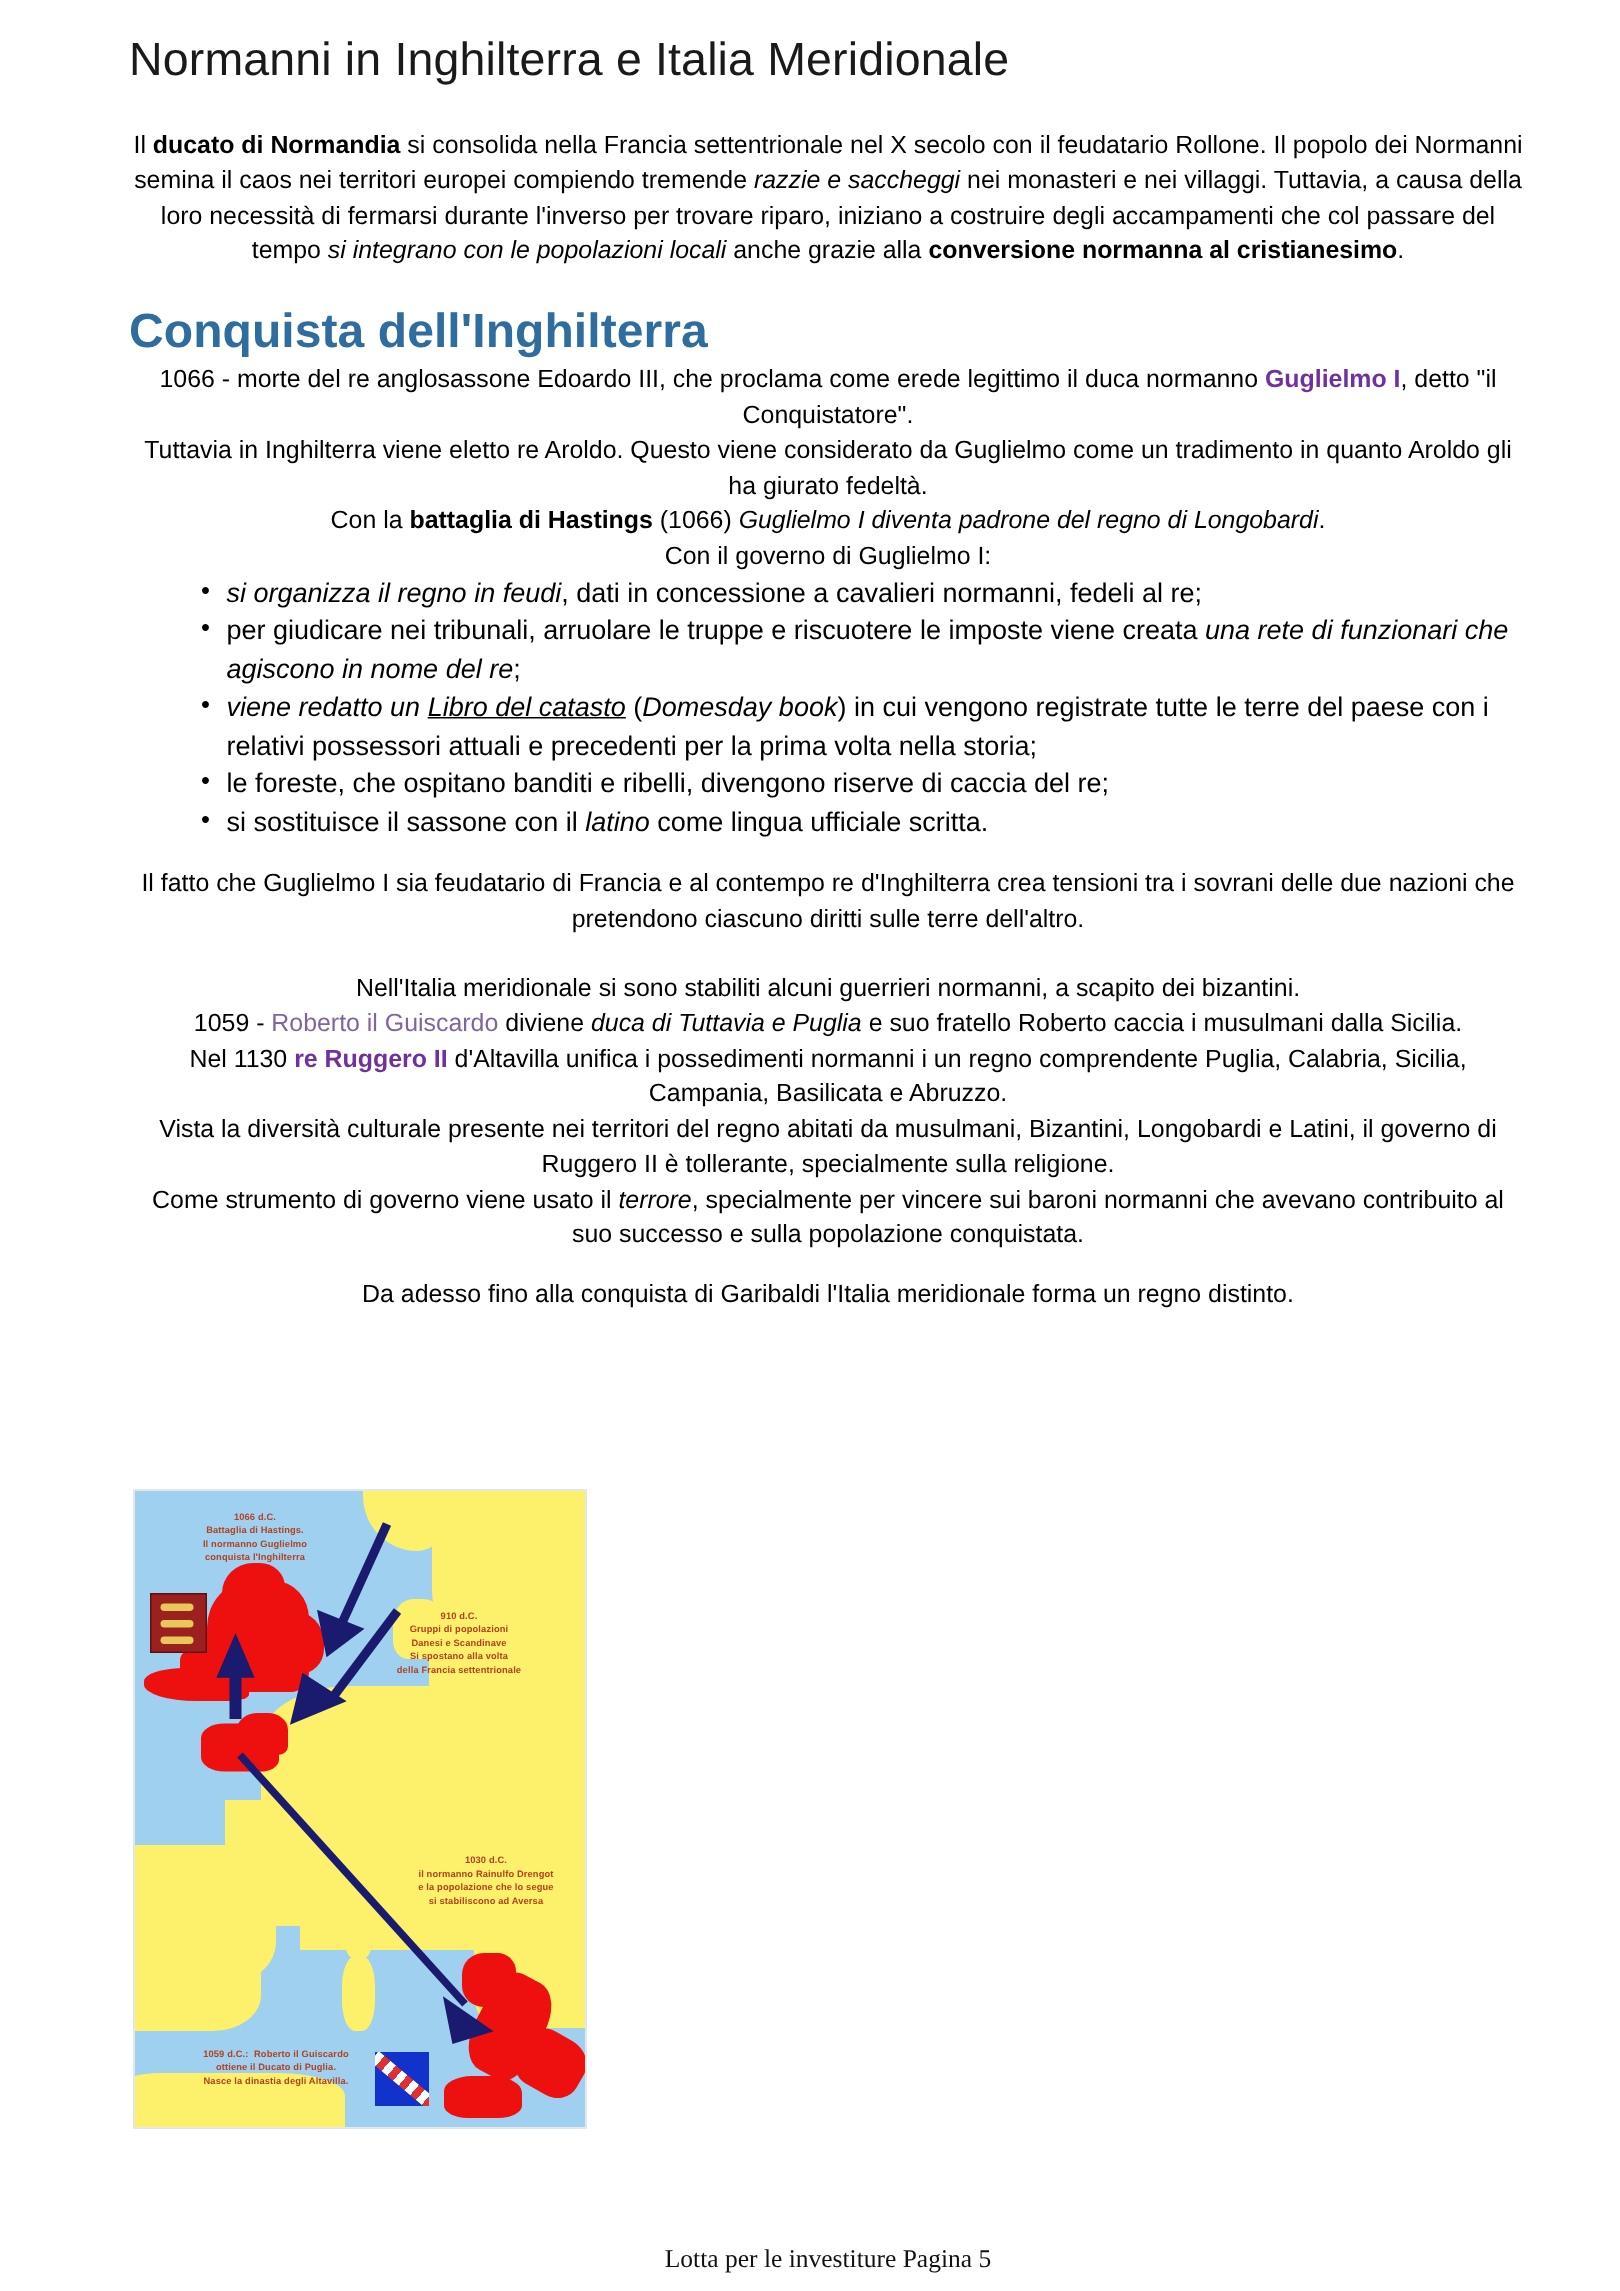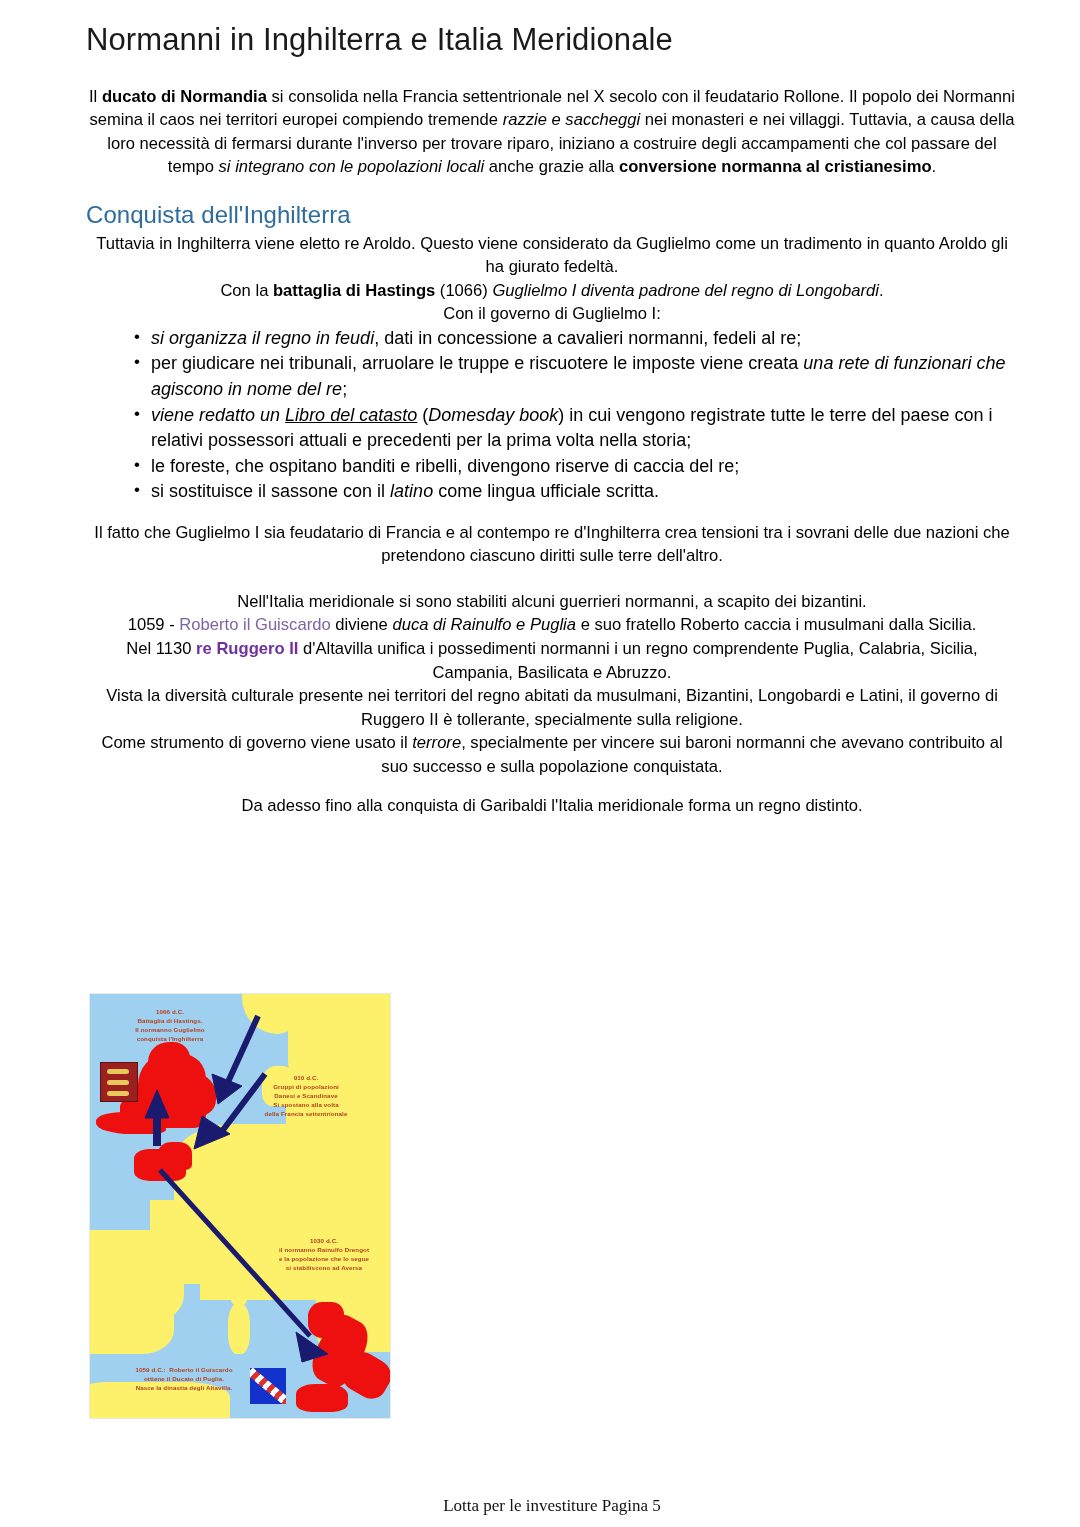--- a/index.html
+++ b/index.html
@@ -34,22 +34,22 @@
   h1.doc-title {
     font-size: 31px;
     font-weight: 400;
     line-height: 1.18;
     margin: 0 0 26px 0;
     letter-spacing: 0.1px;
     color: #1a1a1a;
   }
 
   h2.section-heading {
-    font-size: 24px;
-    font-weight: 400;
+    font-size: 32px;
+    font-weight: 700;
     line-height: 1.2;
     margin: 0 0 2px 0;
     letter-spacing: 0.05px;
   }
 
   p.para {
     font-size: 16.6px;
     line-height: 1.42;
     margin: 0;
     text-align: center;
@@ -180,20 +180,21 @@
   <div class="content">
 
     <h1 class="doc-title">Normanni in Inghilterra e Italia Meridionale</h1>
 
     <p class="para"><span>Il </span><b>ducato di Normandia</b><span> si consolida nella Francia settentrionale nel X secolo con il feudatario Rollone. Il popolo dei Normanni semina il caos nei territori europei compiendo tremende </span><i>razzie e saccheggi</i><span> nei monasteri e nei villaggi. Tuttavia, a causa della loro necessità di fermarsi durante l'inverso per trovare riparo, iniziano a costruire degli accampamenti che col passare del tempo </span><i>si integrano con le popolazioni locali</i><span> anche grazie alla </span><b>conversione normanna al cristianesimo</b><span>.</span></p>
 
     <div class="spacer-lg"></div>
 
     <h2 class="section-heading" style="color: rgb(46, 109, 158);">Conquista dell'Inghilterra</h2>
 
+    <p class="para"><span>1066 - morte del re anglosassone Edoardo III, che proclama come erede legittimo il duca normanno </span><span class="purple-bold" style="color: rgb(112, 48, 160);">Guglielmo I</span><span>, detto "il Conquistatore".</span></p>
 
     <p class="para">Tuttavia in Inghilterra viene eletto re Aroldo. Questo viene considerato da Guglielmo come un tradimento in quanto Aroldo gli ha giurato fedeltà.</p>
 
     <p class="para"><span>Con la </span><b>battaglia di Hastings</b><span> (1066) </span><i>Guglielmo I diventa padrone del regno di Longobardi</i><span>.</span></p>
 
     <p class="para">Con il governo di Guglielmo I:</p>
 
     <ul class="bullets">
       <li><i>si organizza il regno in feudi</i><span>, dati in concessione a cavalieri normanni, fedeli al re;</span></li>
 
@@ -208,21 +209,21 @@
 
     <div class="spacer-md"></div>
 
     <p class="para">Il fatto che Guglielmo I sia feudatario di Francia e al contempo re d'Inghilterra crea tensioni tra i sovrani delle due nazioni che pretendono ciascuno diritti sulle terre dell'altro.</p>
 
     <div class="spacer-lg"></div>
 
 
     <p class="para">Nell'Italia meridionale si sono stabiliti alcuni guerrieri normanni, a scapito dei bizantini.</p>
 
-    <p class="para"><span>1059 - </span><span class="purple" style="color: rgb(128, 100, 162);">Roberto il Guiscardo</span><span> diviene </span><i>duca di Rainulfo e Puglia</i><span> e suo fratello Roberto caccia i musulmani dalla Sicilia.</span></p>
+    <p class="para"><span>1059 - </span><span class="purple" style="color: rgb(128, 100, 162);">Roberto il Guiscardo</span><span> diviene </span><i>duca di Tuttavia e Puglia</i><span> e suo fratello Roberto caccia i musulmani dalla Sicilia.</span></p>
 
     <p class="para"><span>Nel 1130 </span><span class="purple-bold" style="color: rgb(112, 48, 160);">re Ruggero II</span><span> d'Altavilla unifica i possedimenti normanni i un regno comprendente Puglia, Calabria, Sicilia, Campania, Basilicata e Abruzzo.</span></p>
 
     <p class="para">Vista la diversità culturale presente nei territori del regno abitati da musulmani, Bizantini, Longobardi e Latini,  il governo di Ruggero II è tollerante, specialmente sulla religione.</p>
 
     <p class="para"><span>Come strumento di governo viene usato il </span><i>terrore</i><span>, specialmente per vincere sui baroni normanni che avevano contribuito al suo successo e sulla popolazione conquistata.</span></p>
 
     <div class="spacer-md"></div>
 
     <p class="para">Da adesso fino alla conquista di Garibaldi l'Italia meridionale forma un regno distinto.</p>

